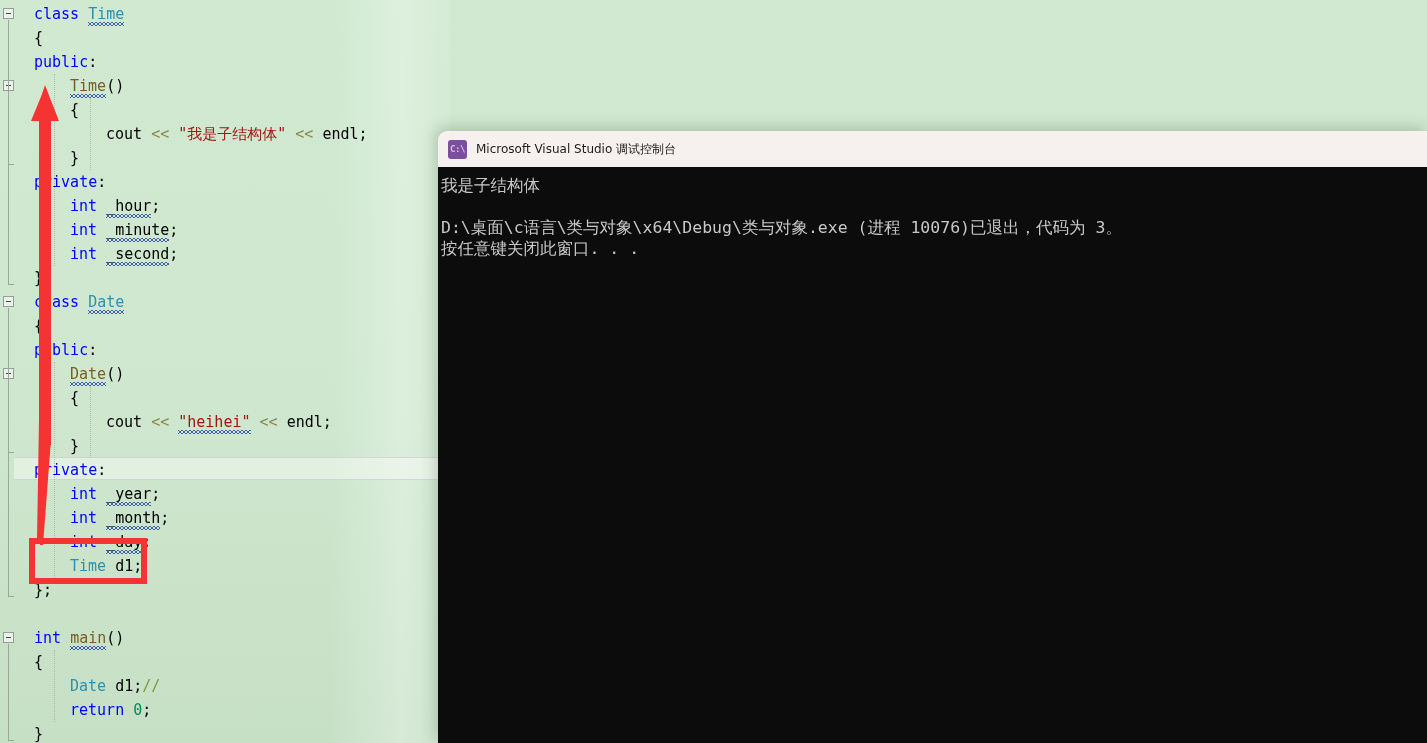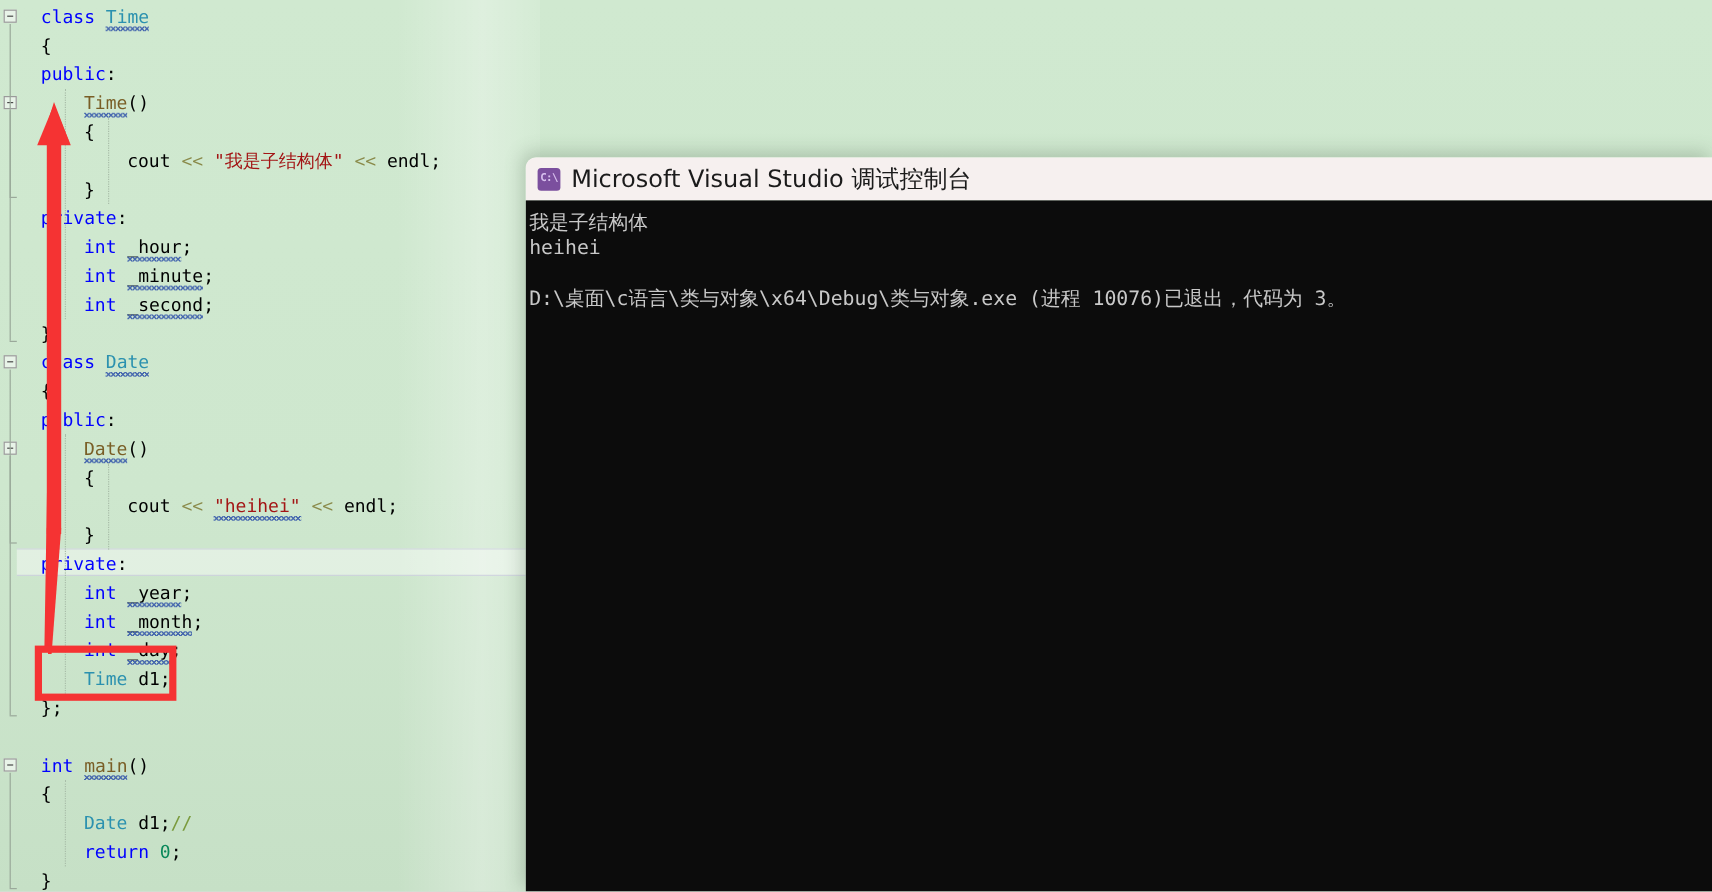--- a/index.html
+++ b/index.html
@@ -181,21 +181,21 @@
   #console-icon span {
     font-family: "DejaVu Sans Mono", "Liberation Mono", monospace;
     font-size: 9px;
     font-weight: bold;
     color: #d8c0ee;
     letter-spacing: -0.5px;
     line-height: 1;
   }
   #console-title-text {
     font-family: "DejaVu Sans", "Liberation Sans", sans-serif;
-    font-size: 20px;
+    font-size: 12px;
     color: #1b1b1b;
   }
   #console-body {
     position: relative;
     height: 624px;
     background: #0c0c0c;
     padding: 8px 0 0 3px;
     box-sizing: border-box;
   }
   .console-line {
@@ -252,19 +252,19 @@
 
   <div id="console-window">
     <div id="console-titlebar">
       <div id="console-icon">
         <span>C:\</span>
       </div>
       <div id="console-title-text">Microsoft Visual Studio 调试控制台</div>
     </div>
     <div id="console-body">
         <div class="console-line">我是子结构体</div>
-        <div class="console-line">heihei</div>
         <div class="console-line blank">&nbsp;</div>
         <div class="console-line">D:\桌面\c语言\类与对象\x64\Debug\类与对象.exe (进程 10076)已退出，代码为 3。</div>
+        <div class="console-line">按任意键关闭此窗口. . .</div>
       </div>
   </div>
 
 </div>
 
 </body></html>

